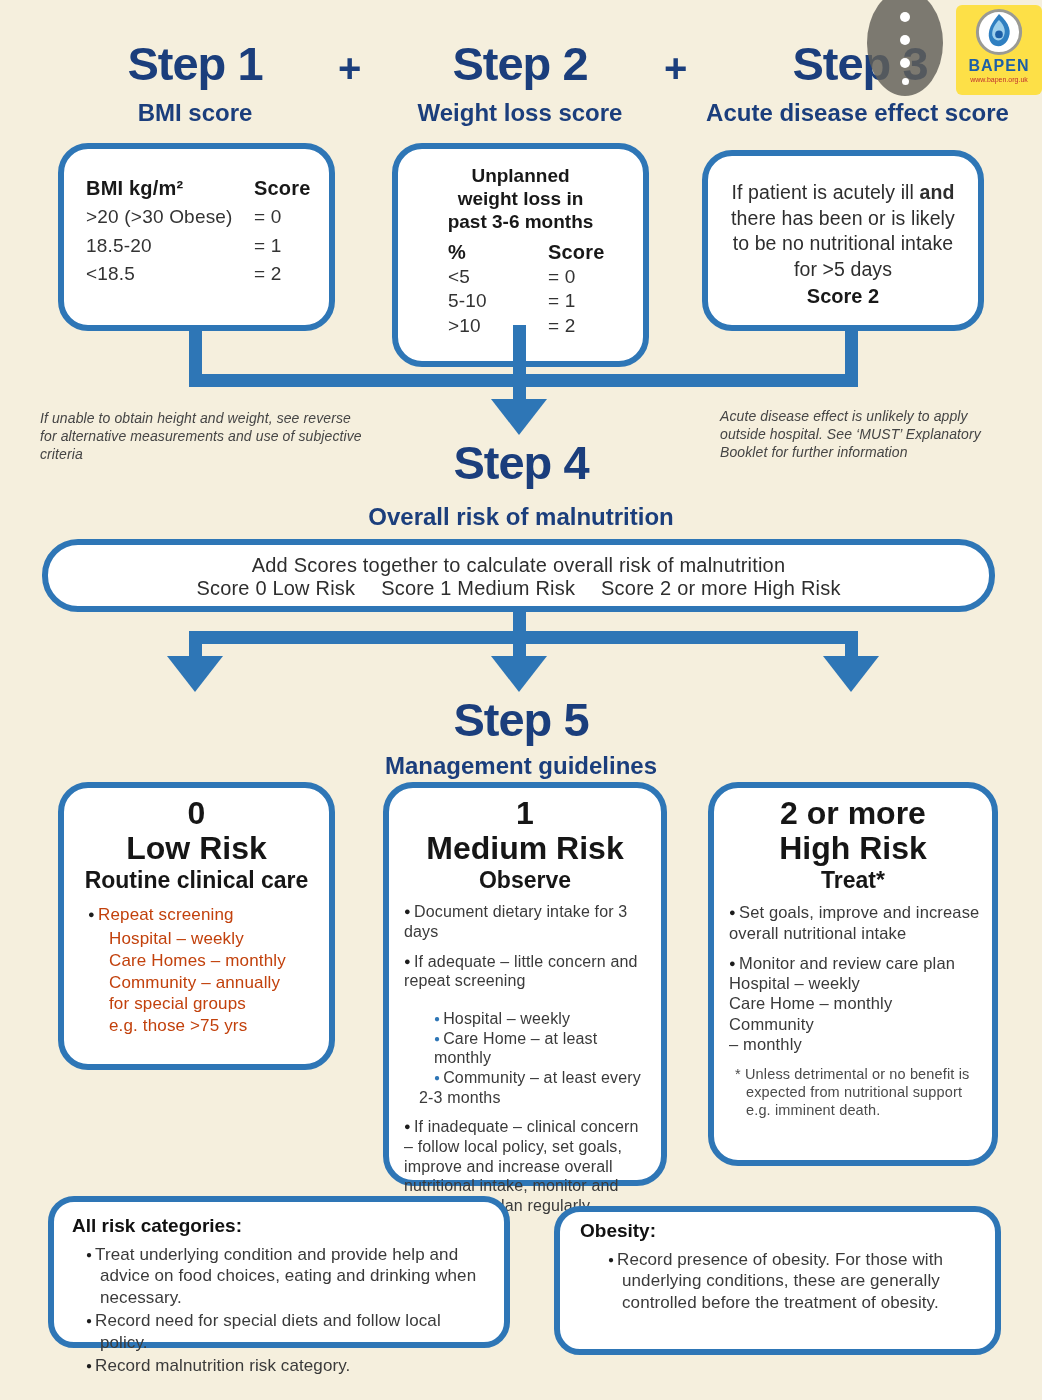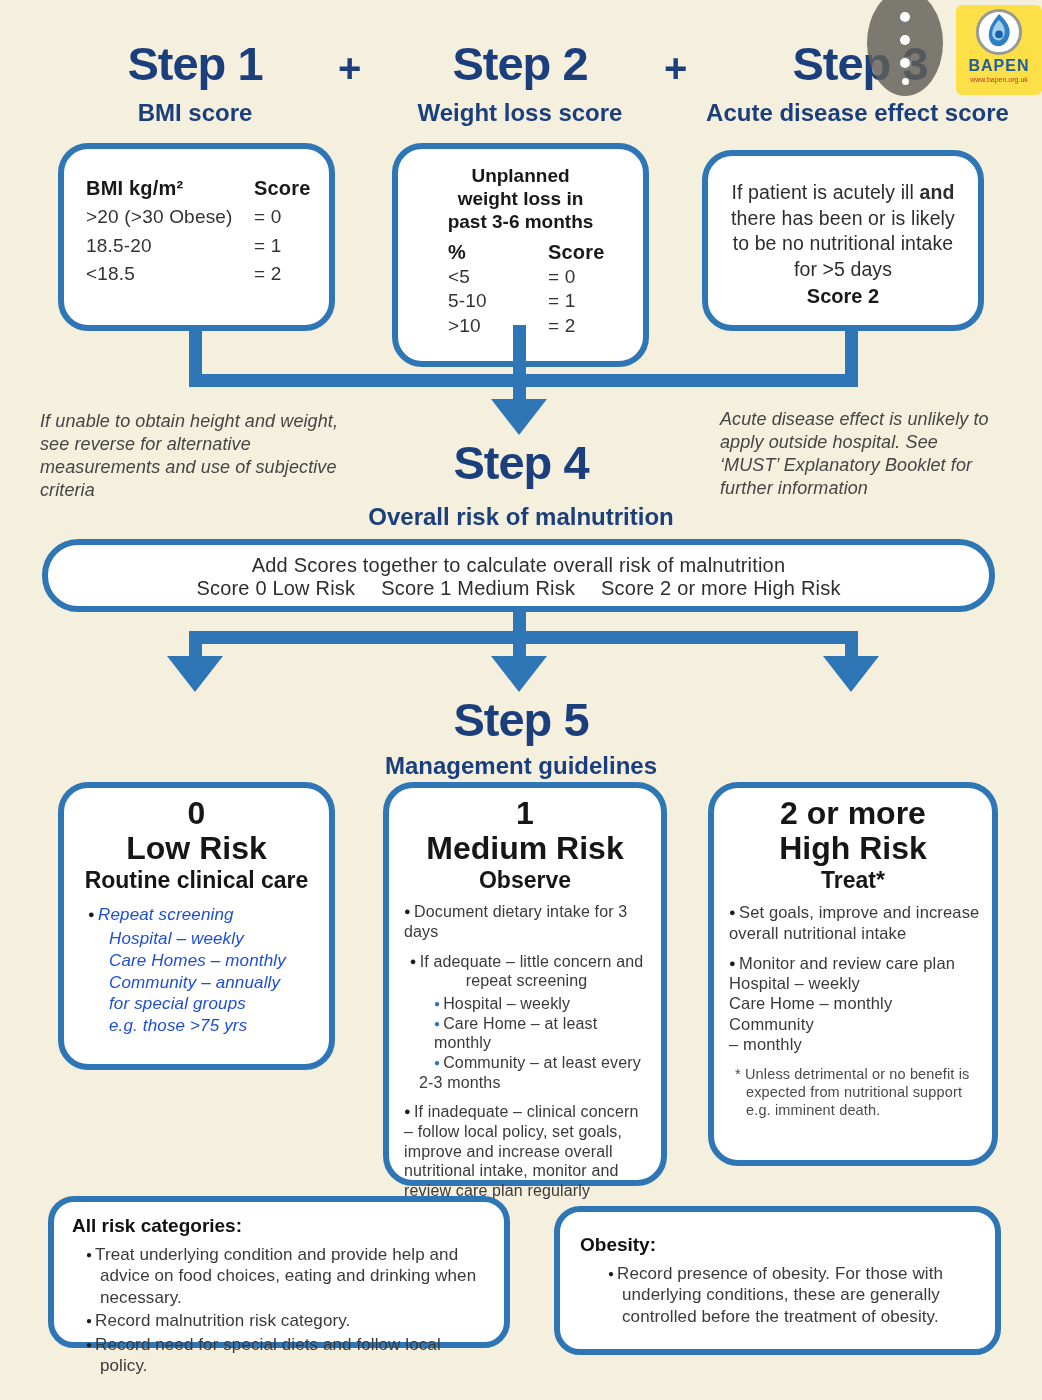--- a/index.html
+++ b/index.html
@@ -18,49 +18,49 @@
   
   .b-step2{left:392px;top:143px;width:257px;height:224px;}
   .s2-title{margin-top:15px;text-align:center;font-size:19px;font-weight:bold;color:#181818;line-height:1.22;}
   .s2-grid{display:grid;grid-template-columns:100px 1fr;padding:6px 10px 0 50px;font-size:19px;line-height:1.28;letter-spacing:.2px;color:#333;}
   .s2-grid .th{font-weight:bold;font-size:20px;color:#181818;}
   
   .b-step3{left:702px;top:150px;width:282px;height:181px;}
   .s3text{padding:24px 18px 0 18px;text-align:center;font-size:19.5px;line-height:1.32;color:#2e2e2e;letter-spacing:.1px;}
   .s3score{text-align:center;font-size:20px;font-weight:bold;color:#181818;margin-top:2px;}
   
-  .note{position:absolute;font-style:italic;font-size:18px;line-height:1.28;color:#454545;letter-spacing:.1px;}
+  .note{position:absolute;font-style:italic;font-size:14px;line-height:1.28;color:#454545;letter-spacing:.1px;}
   .note-left{left:40px;top:410px;width:330px;}
   .note-right{left:720px;top:408px;width:276px;}
   
   .b-step4{left:42px;top:539px;width:953px;height:73px;border-radius:36px;text-align:center;}
   .s4l1{margin-top:9px;font-size:20px;color:#2e2e2e;letter-spacing:.2px;}
   .s4l2{font-size:20px;color:#2e2e2e;letter-spacing:.2px;}
   .s4l2 span{margin:0 13px;}
   
   .b-low{left:58px;top:782px;width:277px;height:288px;}
   .b-med{left:383px;top:782px;width:284px;height:404px;}
   .b-high{left:708px;top:782px;width:290px;height:384px;}
   .score{margin-top:8px;text-align:center;font-size:32px;font-weight:bold;color:#161616;line-height:1.08;}
   .level{text-align:center;font-size:32px;font-weight:bold;color:#161616;line-height:1.1;}
   .action{text-align:center;font-size:23px;font-weight:bold;color:#161616;line-height:1.2;margin-top:1px;}
-  .mg-body{padding:10px 14px 0 20px;font-size:16.5px;line-height:1.22;color:#1d4ed8;letter-spacing:.15px;font-style:italic;}
+  .mg-body{padding:10px 14px 0 20px;font-size:16.5px;line-height:1.22;color:#c2410c;letter-spacing:.15px;}
   .mg-body-sm{padding:8px 12px 0 15px;font-size:16px;line-height:1.23;color:#3a3a3a;letter-spacing:.15px;}
   .bullet{margin:0 0 10px 0;}
   .bullet::before{content:"\25CF  ";font-size:11px;color:#1c1c1c;vertical-align:2px;}
   .indent{padding-left:21px;}
   .sub{padding-left:30px;}
   .sub::before{content:"\25CF  ";font-size:10px;color:#2e76b6;vertical-align:2px;}
   .subcont{padding-left:15px;margin-bottom:10px;}
   .footnote{margin-top:12px;font-size:14.5px;line-height:1.22;color:#4a4a4a;padding-left:17px;text-indent:-11px;}
   
   .b-allrisk{left:48px;top:1196px;width:462px;height:152px;border-radius:26px;}
   .b-obesity{left:554px;top:1206px;width:447px;height:149px;border-radius:26px;}
   .bb-title{padding:13px 18px 0 18px;font-size:19px;font-weight:bold;color:#111;}
-  .bb-title-ob{padding:22px 20px 0 20px;font-size:19px;font-weight:bold;color:#111;}
+  .bb-title-ob{padding:8px 20px 0 20px;font-size:19px;font-weight:bold;color:#111;}
   .bb-list{padding:7px 18px 0 24px;font-size:17px;line-height:1.26;color:#3a3a3a;letter-spacing:.1px;}
   .bb-list .li{padding-left:22px;text-indent:-14px;margin-bottom:2px;}
   .bb-list .li::before{content:"\25CF  ";font-size:10px;color:#1c1c1c;vertical-align:2px;}
   
   .widget{position:absolute;left:867px;top:-10px;width:76px;height:106px;background:rgba(98,95,88,.82);border-radius:50%;z-index:5;cursor:pointer;}
   .wdot{position:absolute;left:33px;width:10px;height:10px;background:#fff;border-radius:50%;}
   .wd1{top:22px;} .wd2{top:45px;} .wd3{top:68px;}
   .wd4{top:88px;left:35px;width:7px;height:7px;}
   
   .logo{position:absolute;left:956px;top:5px;width:86px;height:90px;background:#fde047;border-radius:6px;text-align:center;z-index:4;}
@@ -160,21 +160,21 @@
       <div class="indent">e.g. those &gt;75 yrs</div>
     </div>
   </div>
 
   <div class="box b-med">
     <div class="score">1</div>
     <div class="level">Medium Risk</div>
     <div class="action">Observe</div>
     <div class="mg-body-sm">
       <div class="bullet">Document dietary intake for 3 days</div>
-      <div class="bullet" style="margin-bottom:3px;text-align:center;">If adequate – little concern and repeat screening</div>
+      <div class="bullet" style="margin-bottom:18px;">If adequate – little concern and repeat screening</div>
       <div class="sub">Hospital – weekly</div>
       <div class="sub">Care Home – at least monthly</div>
       <div class="sub">Community – at least every</div>
       <div class="subcont">2-3 months</div>
       <div class="bullet">If inadequate – clinical concern – follow local policy, set goals, improve and increase overall nutritional intake, monitor and review care plan regularly</div>
     </div>
   </div>
 
   <div class="box b-high">
     <div class="score">2 or more</div>
@@ -187,22 +187,22 @@
       <div>Care Home – monthly Community</div>
       <div>– monthly</div>
       <div class="footnote">* Unless detrimental or no benefit is expected from nutritional support e.g. imminent death.</div>
     </div>
   </div>
 
   <div class="box b-allrisk">
     <div class="bb-title">All risk categories:</div>
     <div class="bb-list" style="width:402px;">
       <div class="li">Treat underlying condition and provide help and advice on food choices, eating and drinking when necessary.</div>
+      <div class="li">Record need for special diets and follow local policy.</div>
       <div class="li">Record malnutrition risk category.</div>
-      <div class="li">Record need for special diets and follow local policy.</div>
     </div>
   </div>
 
   <div class="box b-obesity">
     <div class="bb-title-ob">Obesity:</div>
     <div class="bb-list" style="padding-left:40px;width:396px;">
       <div class="li">Record presence of obesity. For those with underlying conditions, these are generally controlled before the treatment of obesity.</div>
     </div>
   </div>
 

